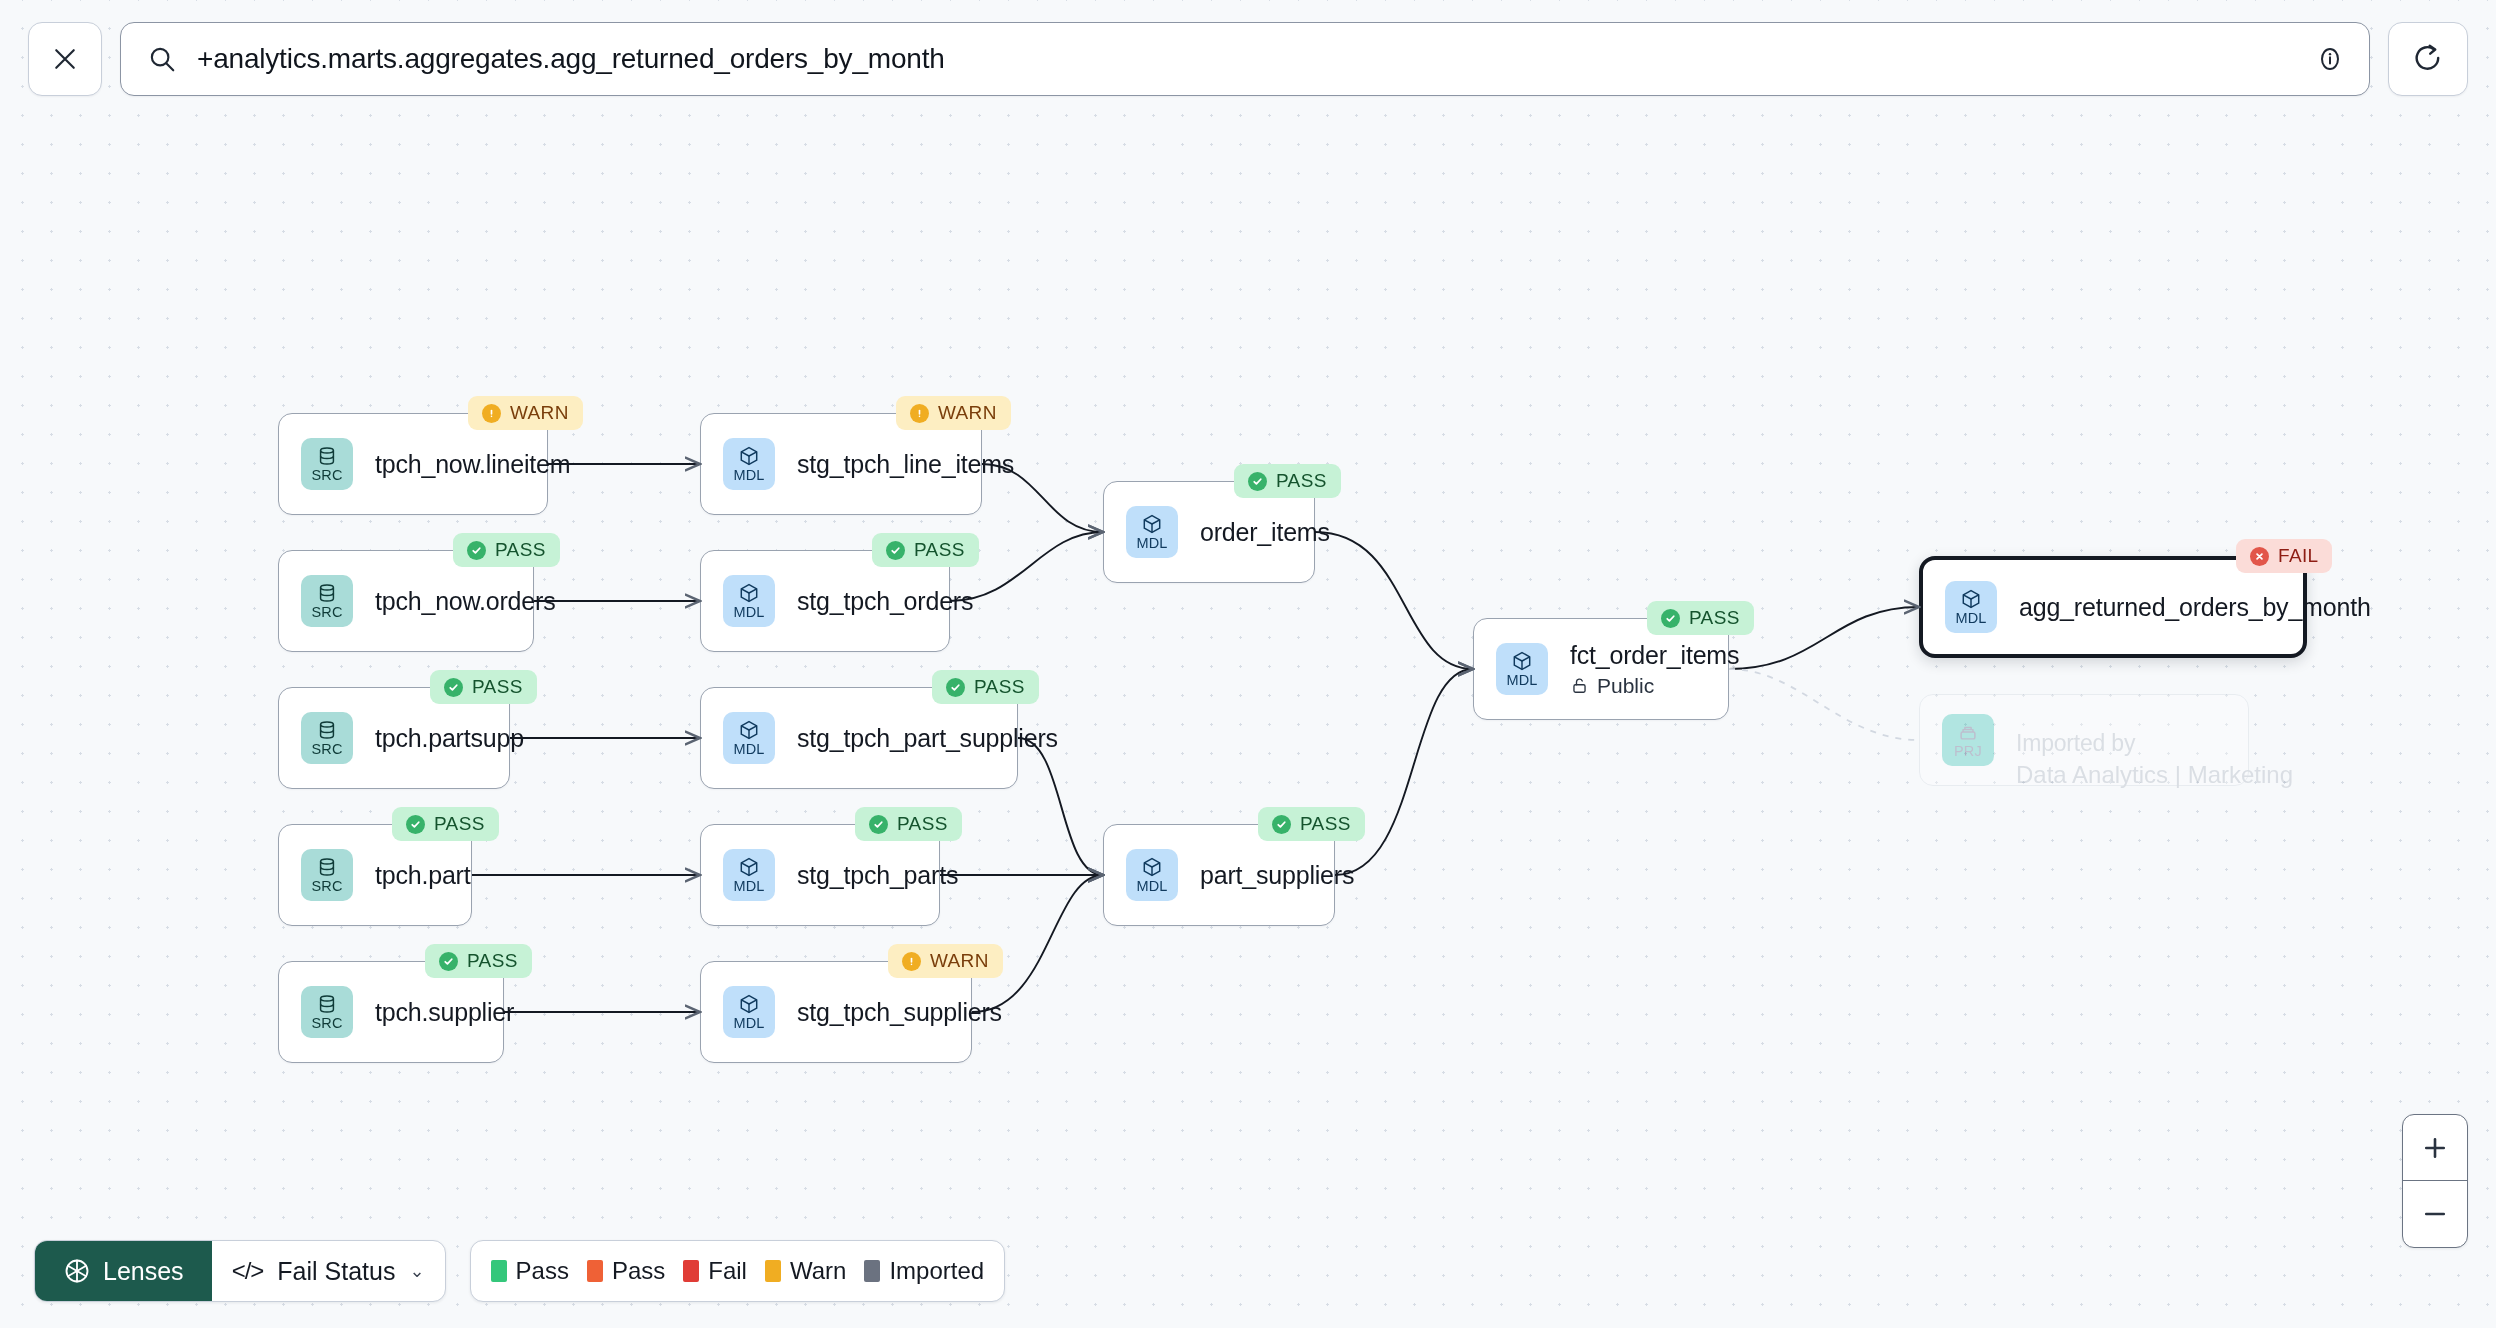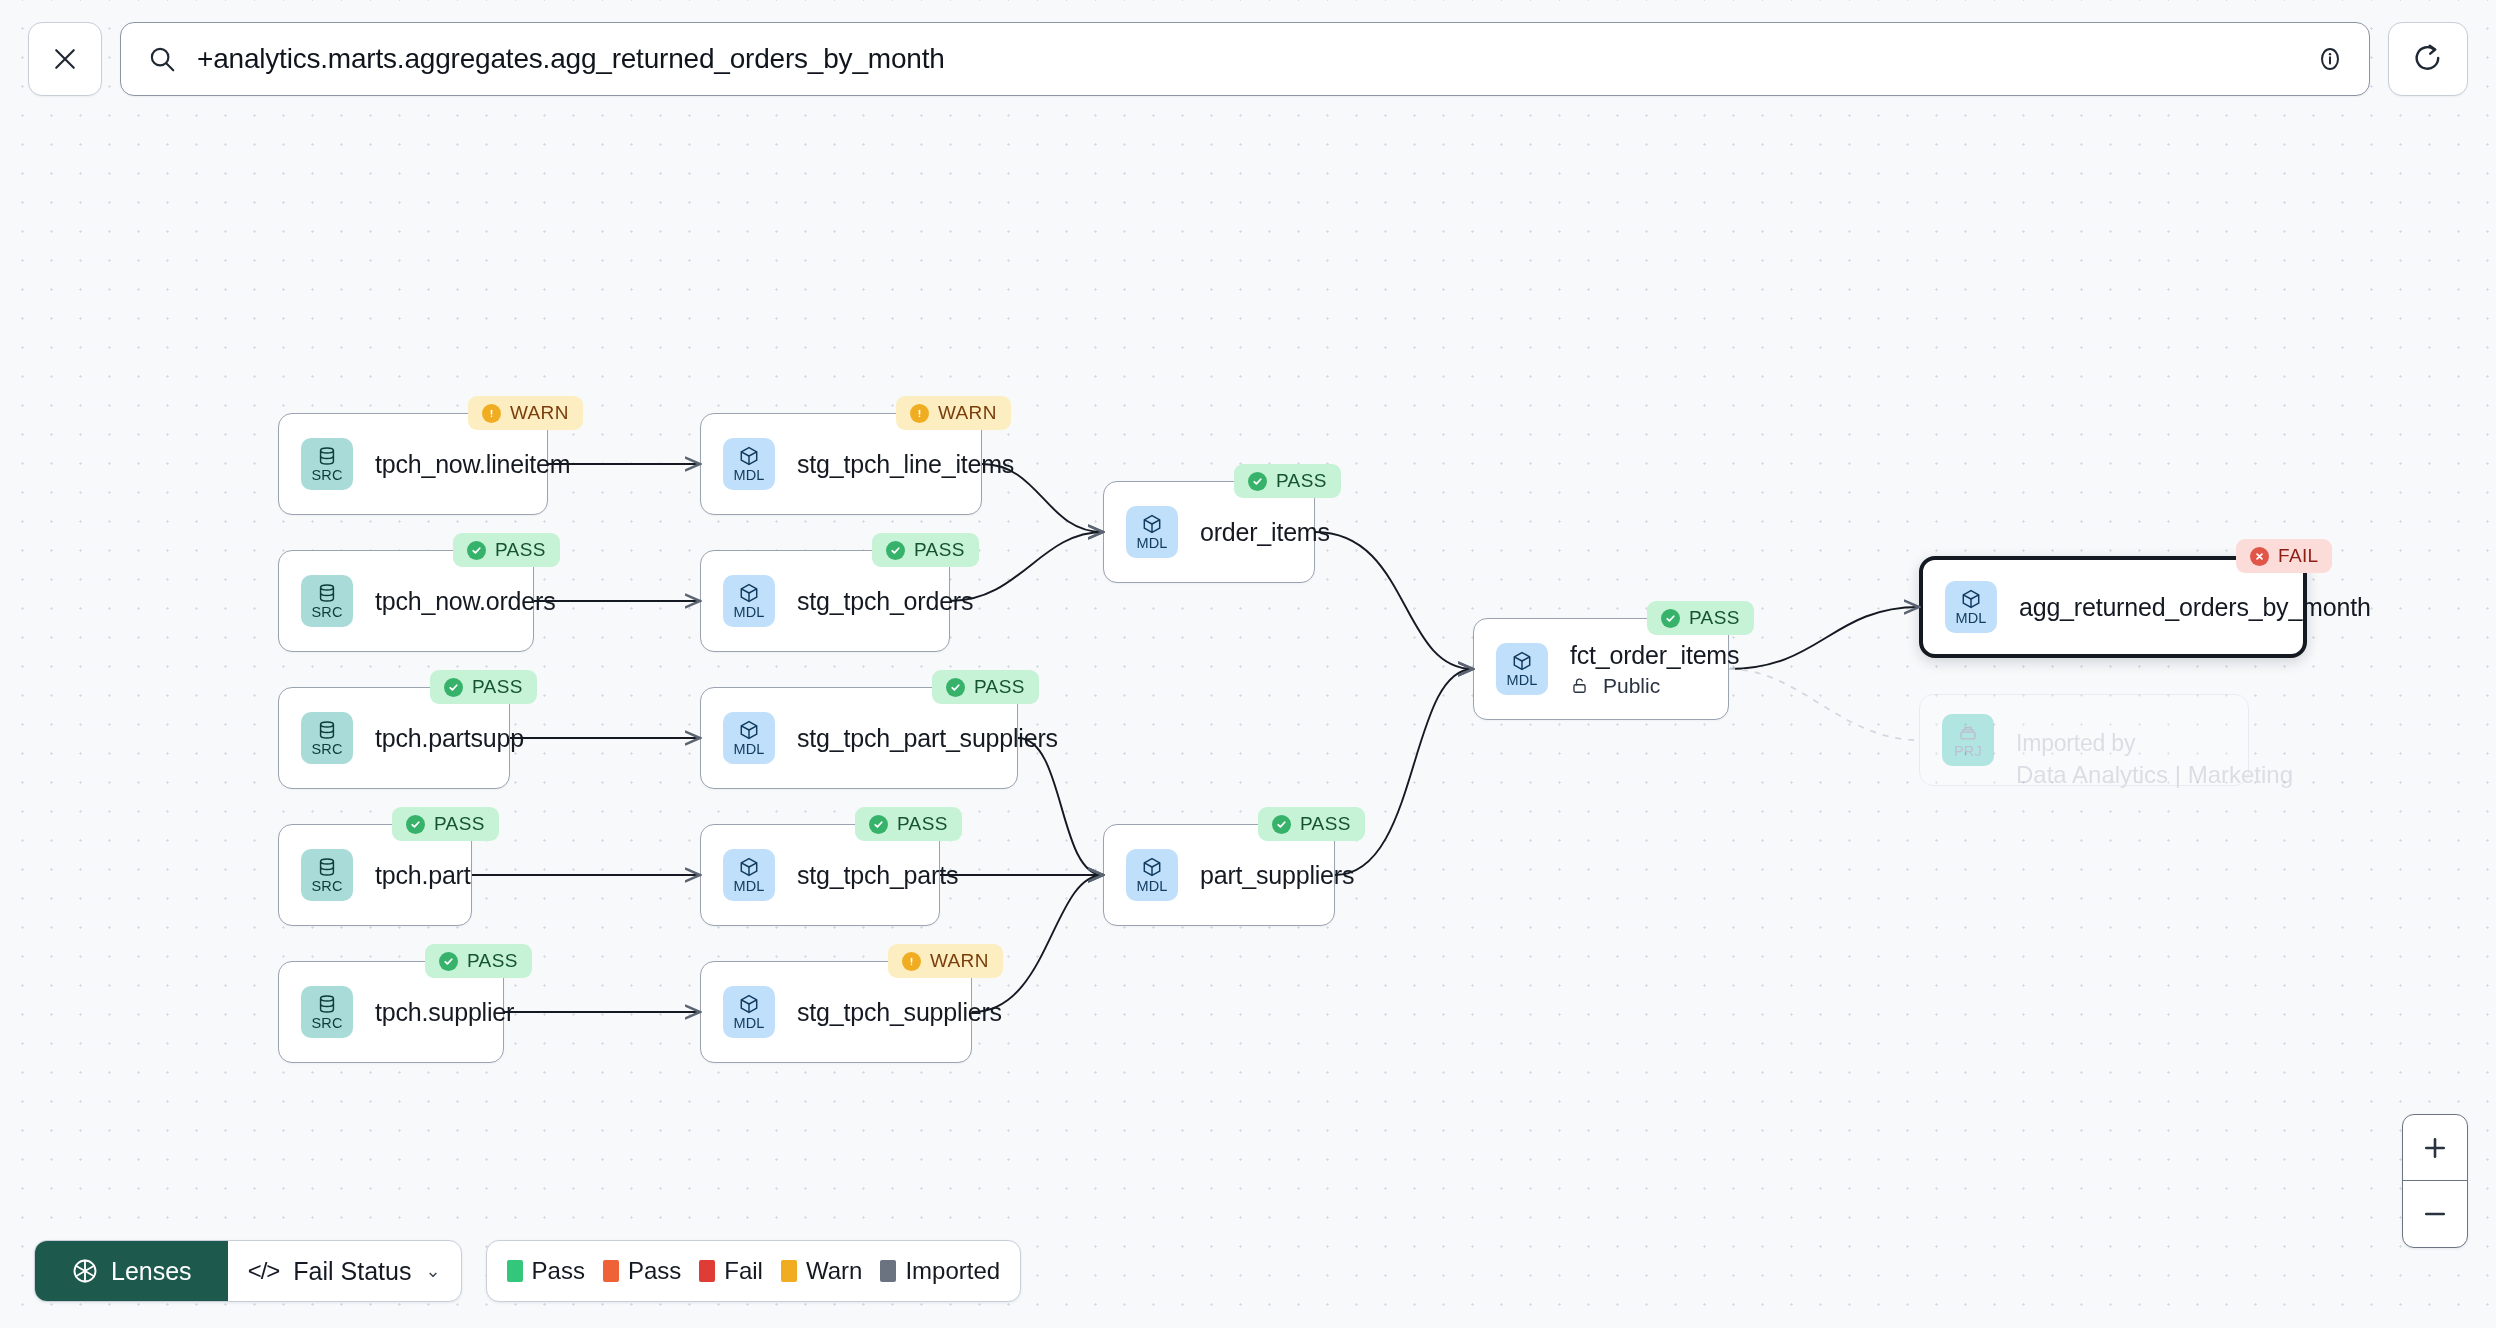--- a/index.html
+++ b/index.html
@@ -122,21 +122,21 @@
   .ntext { display: flex; flex-direction: column; justify-content: center; gap: 4px; min-width: 0; }
   .ntitle {
     font-size: 25px;
     color: #141922;
     white-space: nowrap;
     letter-spacing: -.2px;
   }
   .nsub {
     font-size: 21px;
     color: #2a3340;
-    display: flex; align-items: center; gap: 14px;
+    display: flex; align-items: center; gap: 8px;
     white-space: nowrap;
   }
   .nsub svg { width: 19px; height: 19px; }
   .node.ghost .ntitle { color: #9aa3b0; font-size: 23px; margin-top: 39px; }
   .node.ghost .nsub { color: #9aa3b0; font-size: 24px; }
 
   
   .pill {
     position: absolute;
     display: flex; align-items: center; gap: 9px;
@@ -170,21 +170,21 @@
     border-radius: 13px;
     overflow: hidden;
     border: 1.4px solid #c8cfda;
     background: #fff;
     box-shadow: 0 1px 3px rgba(16,24,40,.08);
   }
   .lens-btn {
     background: #1d5a4d;
     color: #fff;
     display: flex; align-items: center; gap: 12px;
-    padding: 0 36px;
+    padding: 0 28px;
     font-size: 25px;
     cursor: pointer;
   }
   .lens-btn svg { width: 28px; height: 28px; }
   .teststatus {
     display: flex; align-items: center; gap: 14px;
     padding: 0 20px;
     color: #141922;
     font-size: 25px;
     cursor: pointer;

